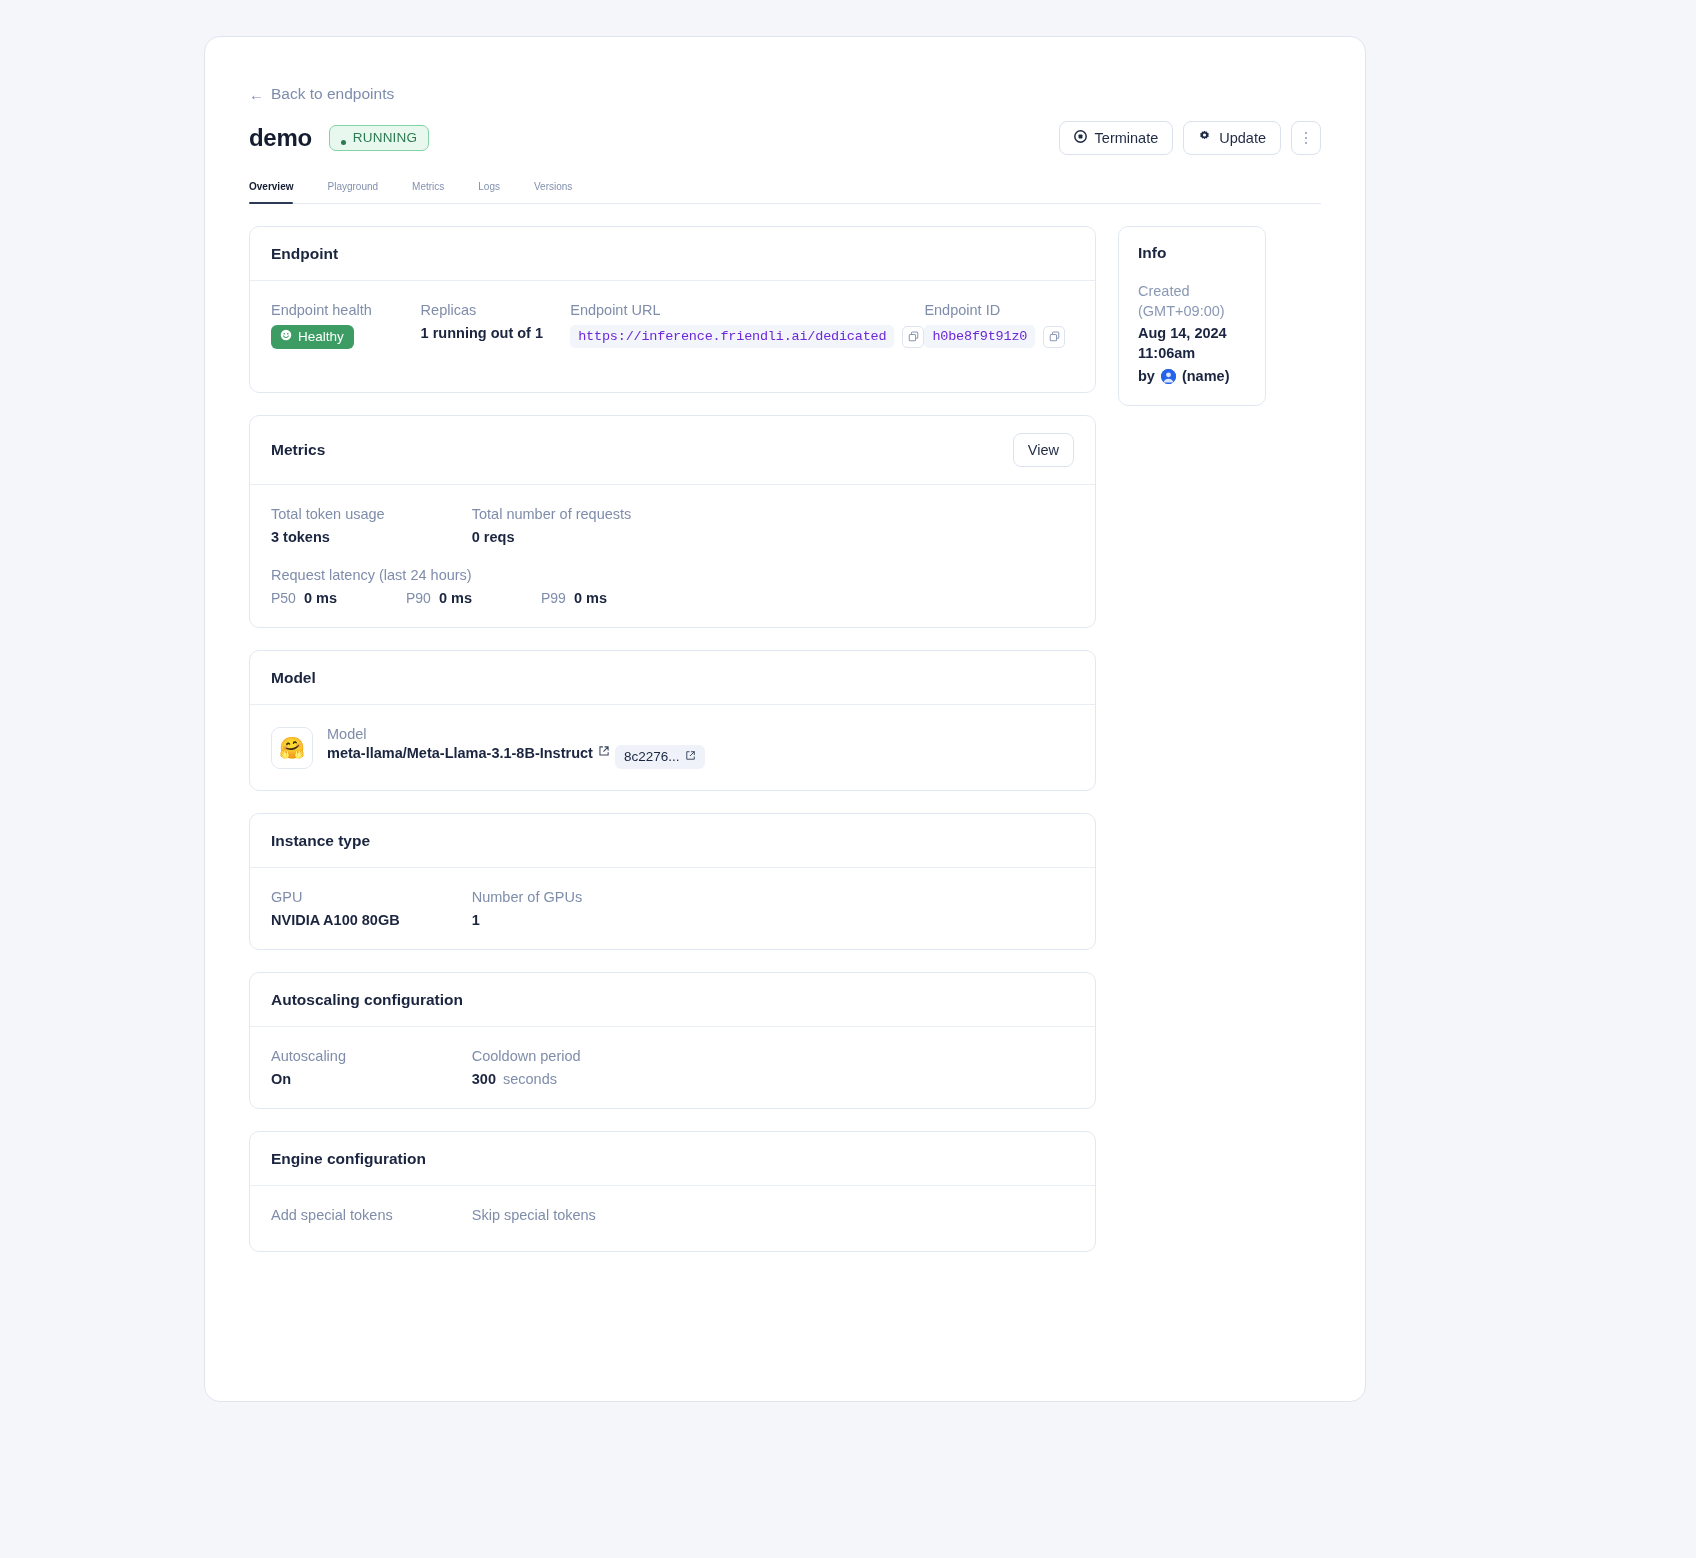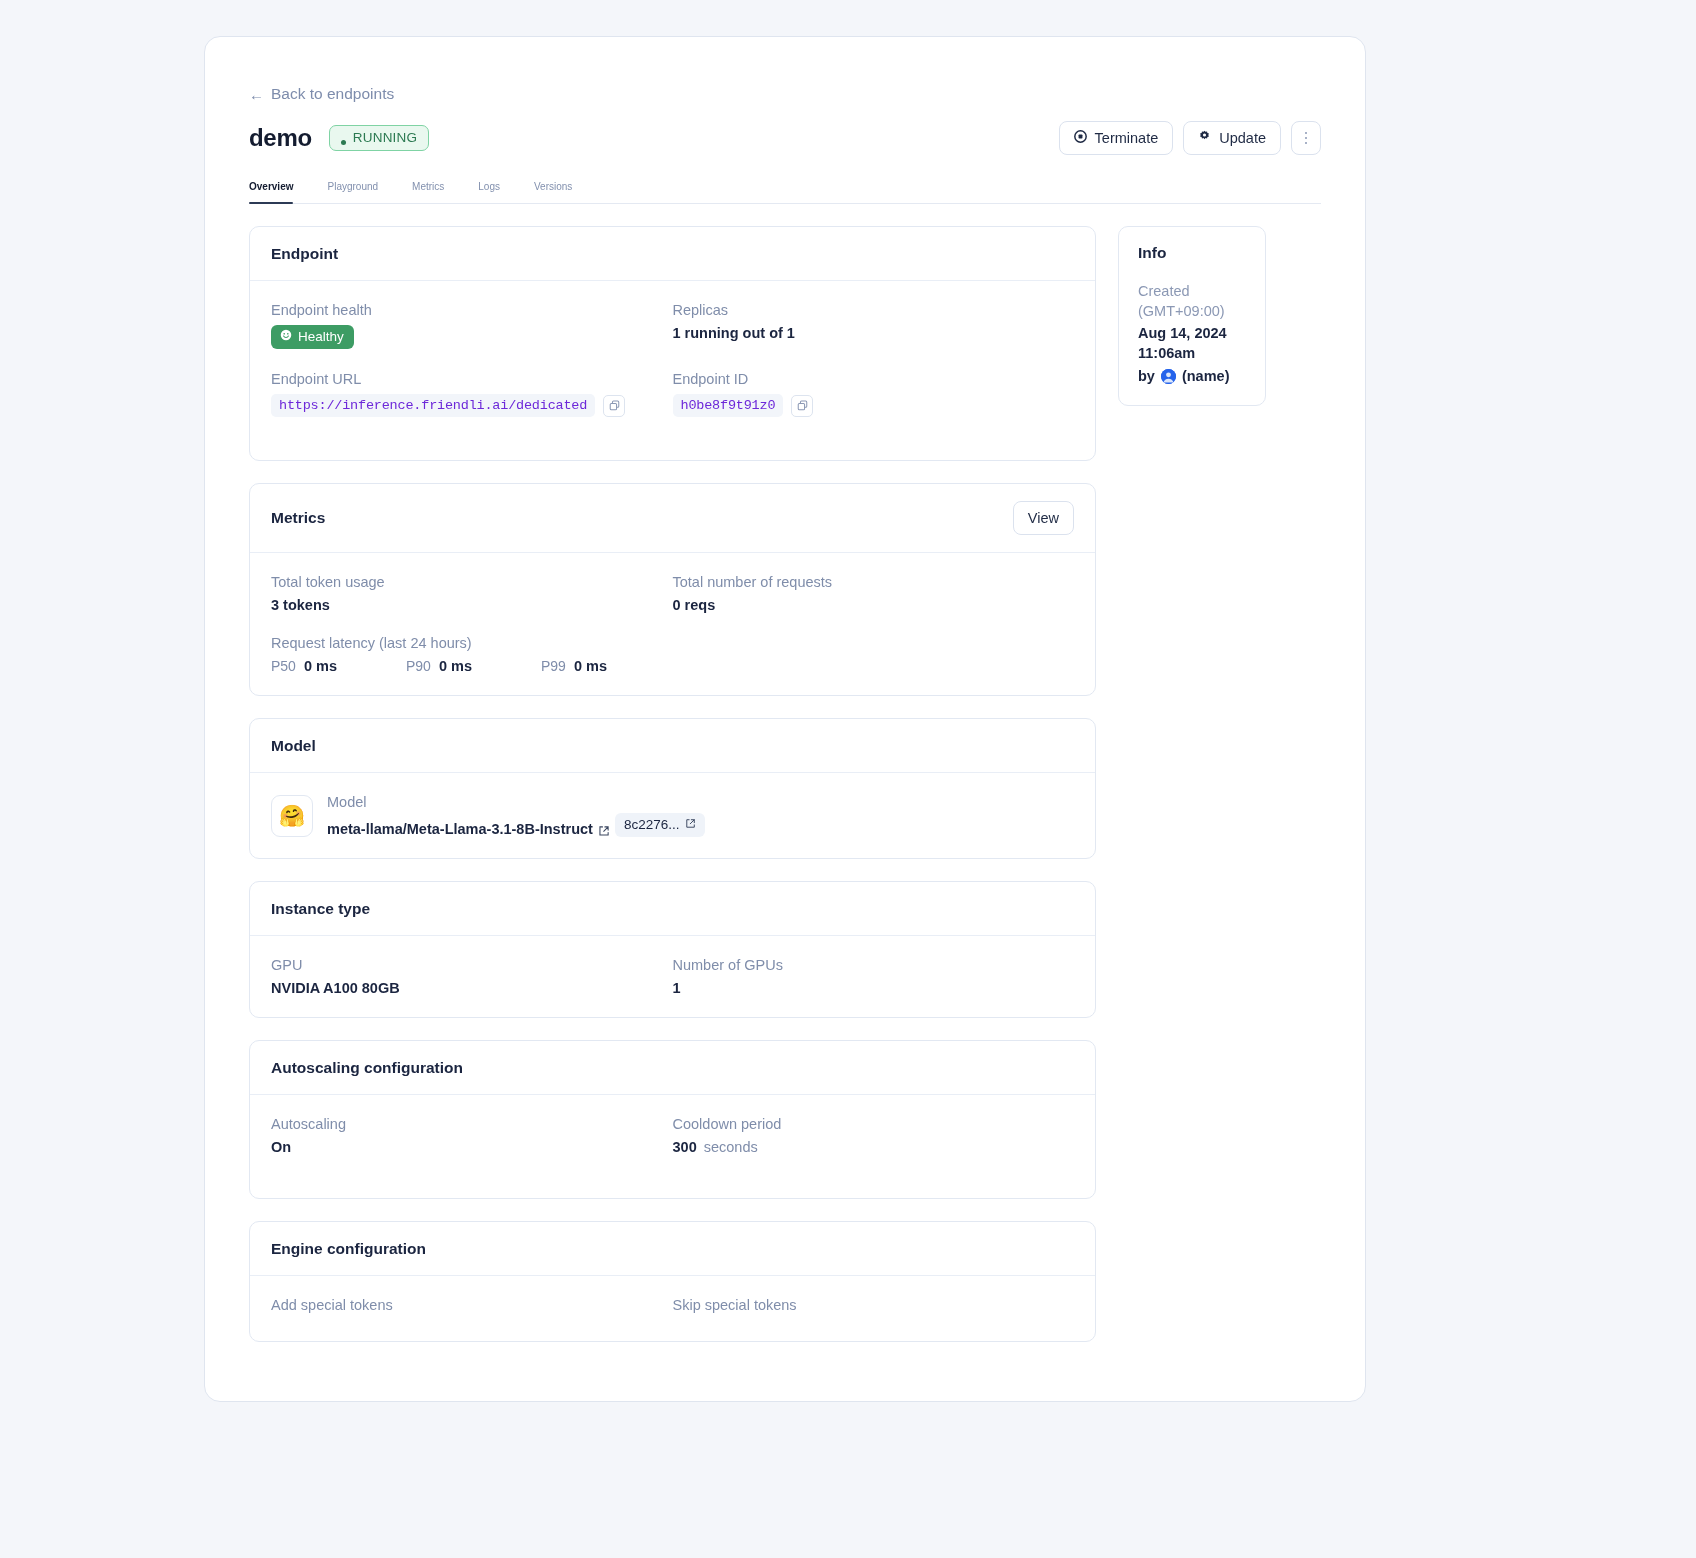--- a/index.html
+++ b/index.html
@@ -157,21 +157,21 @@
   .card-title {
     font-size: 15.5px;
     font-weight: bold;
     color: #1b2540;
   }
   .card-head .btn { margin-left: auto; }
   .card-body { padding: 21px; }
 
   .grid2 {
     display: grid;
-    grid-template-columns: 1fr 1fr;
+    grid-template-columns: 1fr 1fr 1fr 1fr;
     row-gap: 22px;
     column-gap: 0;
   }
   .field-label {
     font-size: 14.5px;
     color: #7f8daa;
     margin-bottom: 7px;
   }
   .field-value {
     font-size: 14.5px;
@@ -232,21 +232,21 @@
   .model-row { display: flex; align-items: center; gap: 14px; }
   .model-thumb {
     width: 42px; height: 42px;
     border: 1px solid #e2e8f2;
     border-radius: 9px;
     display: flex; align-items: center; justify-content: center;
     font-size: 21px;
     background: #fff;
     flex: none;
   }
-  .model-name-row { display: flex; align-items: flex-end; gap: 5px; margin-top: 3px; }
+  .model-name-row { display: flex; align-items: flex-start; gap: 5px; margin-top: 3px; }
   .model-name { font-size: 14.5px; font-weight: bold; color: #1b2540; }
   .commit-chip {
     display: inline-flex;
     align-items: center;
     gap: 6px;
     background: #eff3f9;
     border-radius: 6px;
     padding: 4px 9px 5px 9px;
     font-size: 13.5px;
     font-weight: 500;

